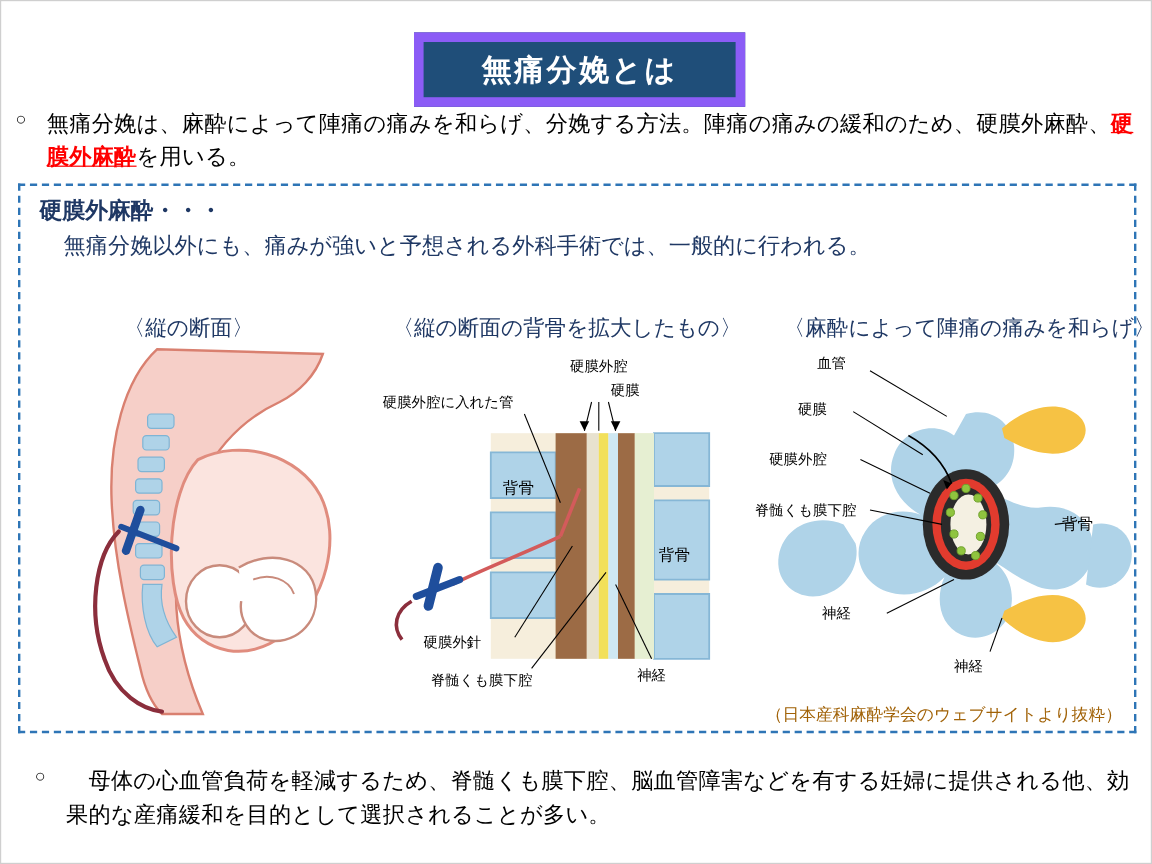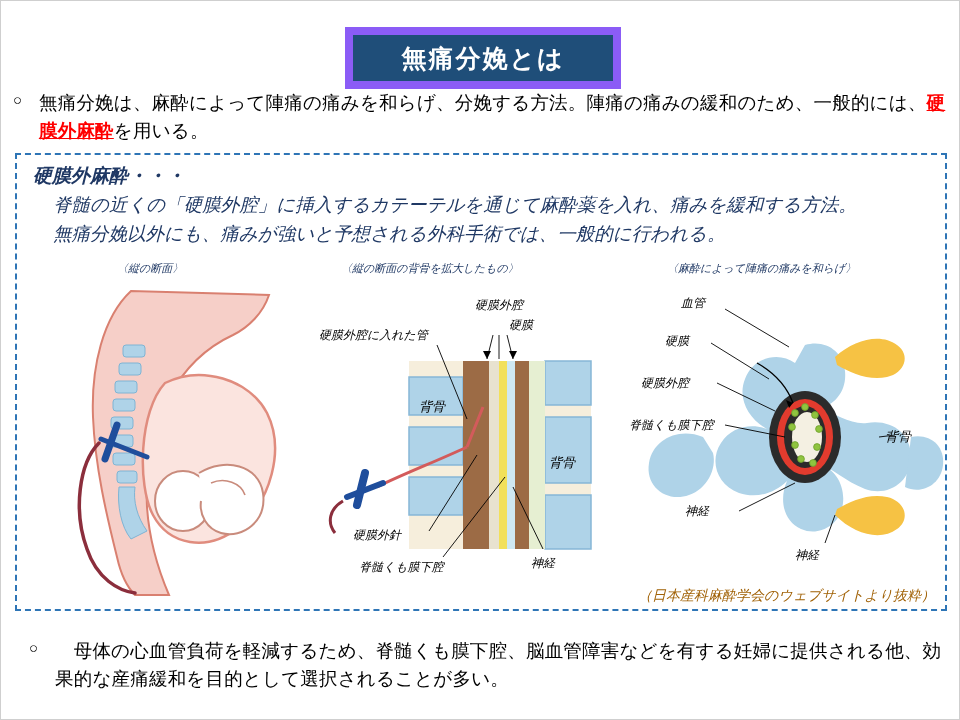--- a/index.html
+++ b/index.html
@@ -80,21 +80,20 @@
   
   .panel {
     position: absolute;
     left: 14px;
     top: 152px;
     width: 932px;
     height: 458px;
     border: 2px dashed #2E75B6;
     box-sizing: border-box;
     background: #ffffff;
-    font-style: italic;
   }
   .panel-heading {
     position: absolute;
     left: 16px;
     top: 8px;
     font-size: 19px;
     font-weight: bold;
     color: #1F3864;
   }
   .panel-body {
@@ -110,24 +109,23 @@
   
   .figures {
     position: absolute;
     left: 0;
     top: 106px;
     width: 932px;
     height: 352px;
   }
   .fig-caption {
     position: absolute;
-    font-size: 11px;
+    font-size: 18px;
     color: #1F3864;
     white-space: nowrap;
-    margin-left: 14px;
   }
   .source-note {
     position: absolute;
     right: 14px;
     bottom: 8px;
     font-size: 14px;
     color: #a16207;
     white-space: nowrap;
   }
 
@@ -161,27 +159,26 @@
 <body>
 
 <div class="slide">
 
   <div class="title-bar">
     <span class="title-text">無痛分娩とは</span>
   </div>
 
   <div class="bullet-row" id="bullet-1">
     <span class="bullet-mark">○</span>
-    <span class="bullet-text"><span>無痛分娩は、麻酔によって陣痛の痛みを和らげ、分娩する方法。陣痛の痛みの緩和のため、一般的には、</span><span class="kw-red">硬膜外麻酔</span><span>を用いる。</span></span>
+    <span class="bullet-text"><span>無痛分娩は、麻酔によって陣痛の痛みを和らげ、分娩する方法。陣痛の痛みの緩和のため、硬膜外麻酔、</span><span class="kw-red">硬膜外麻酔</span><span>を用いる。</span></span>
   </div>
 
   <div class="panel">
     <div class="panel-heading">硬膜外麻酔・・・</div>
     <div class="panel-body">
-      <div>脊髄の近くの「硬膜外腔」に挿入するカテーテルを通じて麻酔薬を入れ、痛みを緩和する方法。</div>
       <div>無痛分娩以外にも、痛みが強いと予想される外科手術では、一般的に行われる。</div>
     </div>
 
     <div class="figures">
 
       <div class="fig-caption" style="left:86px; top:0;">〈縦の断面〉</div>
       <div id="fig1">
         <svg width="230" height="312" viewBox="0 0 230 312" aria-hidden="true">
 
           <path d="M58 4 C30 30 18 80 20 130 C22 180 34 230 44 270 C48 288 54 300 62 308

